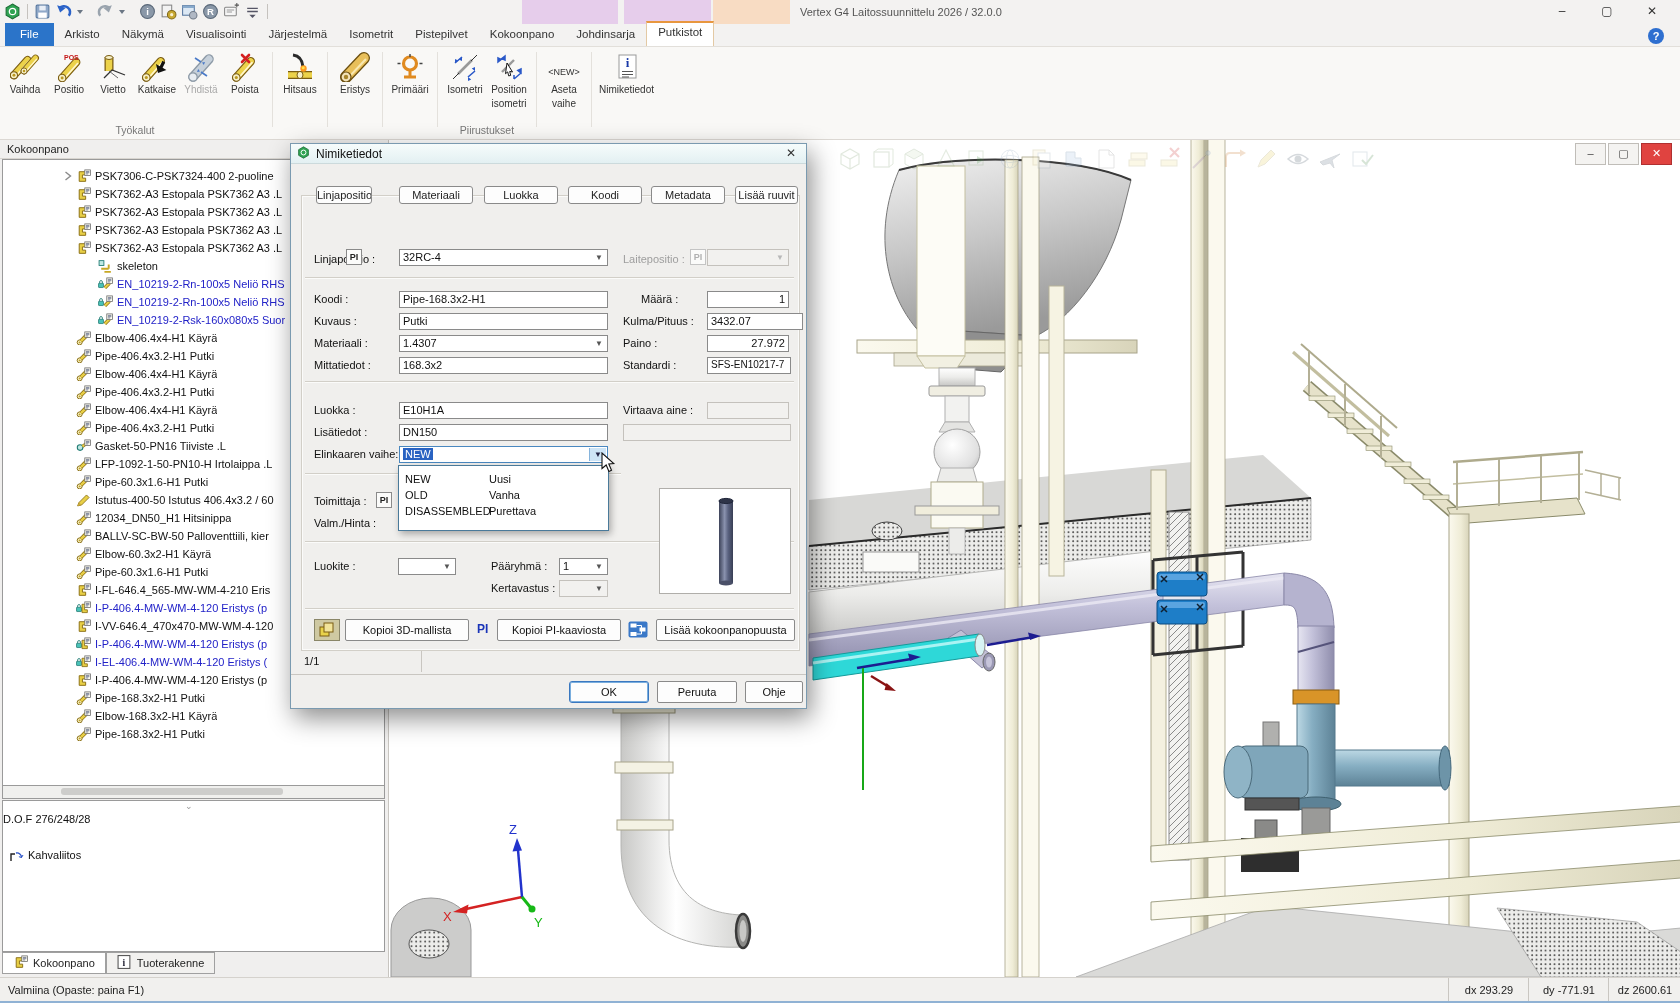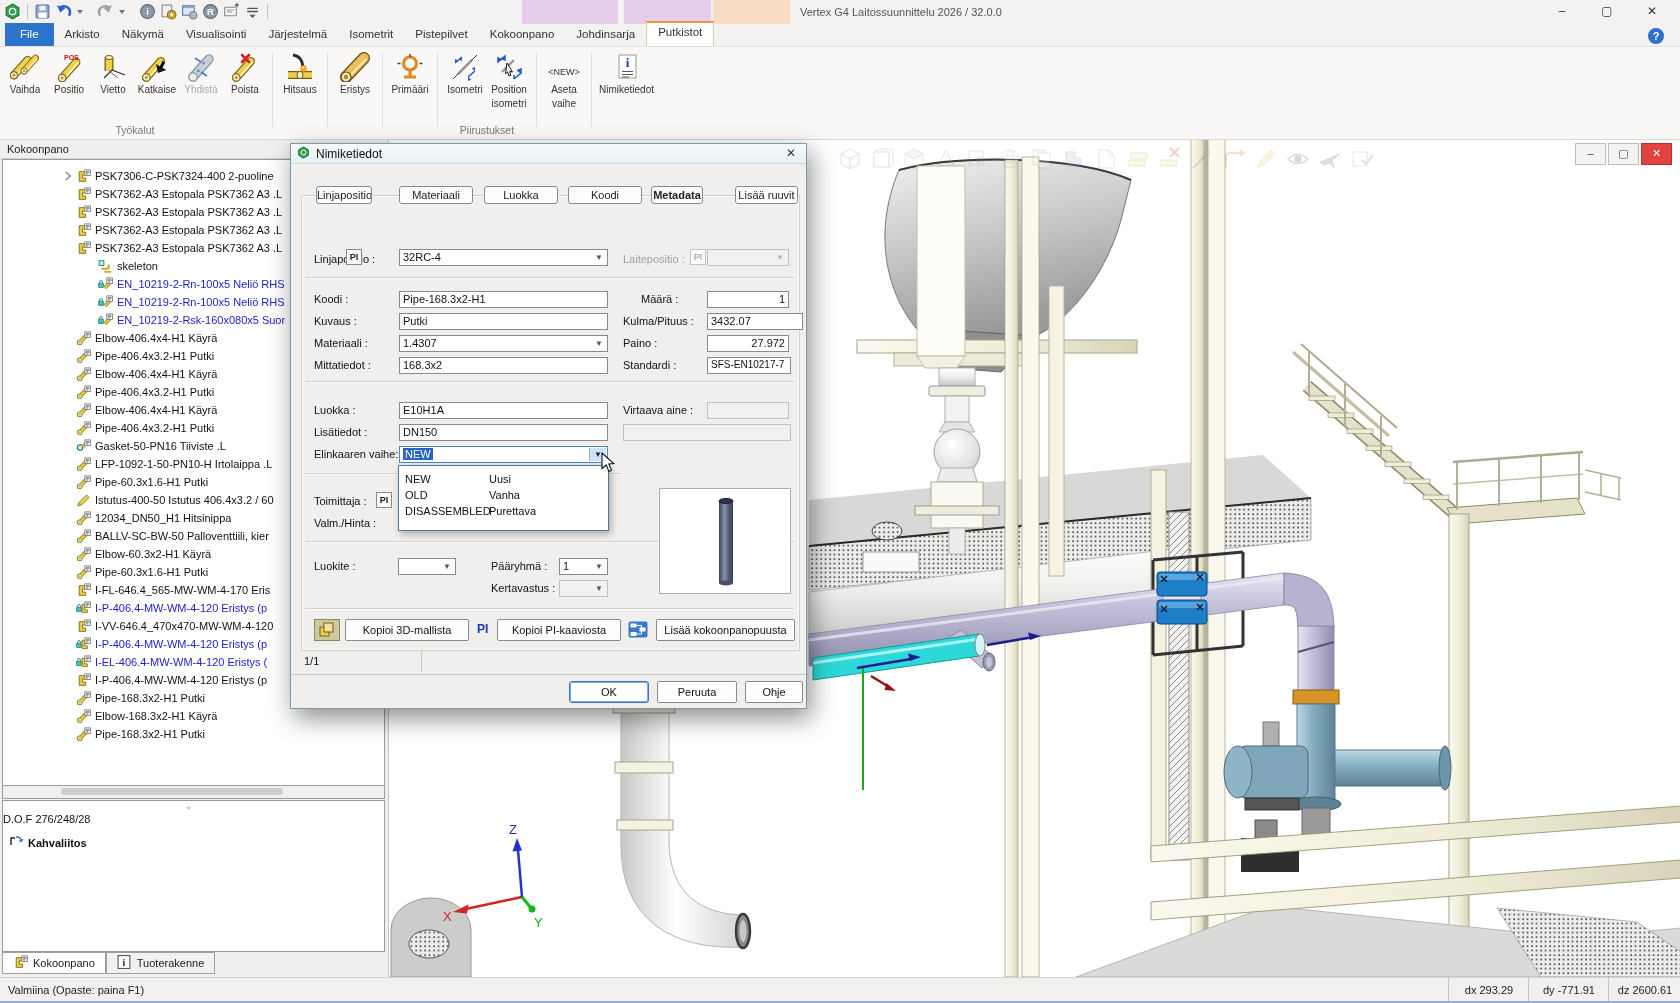--- a/index.html
+++ b/index.html
@@ -38,21 +38,21 @@
   .texp{width:17px;margin-left:56px;flex:none;display:flex;align-items:center;justify-content:center;}
   .ind1 .texp{margin-left:78px;}
   .tico{width:15px;height:14px;flex:none;margin-right:4px;}
   .tlab{overflow:hidden;}
   .trow.blue .tlab{color:#2222c8;}
   .hscroll{position:absolute;left:2px;top:646px;width:383px;height:13px;background:#f0f0ee;border:1px solid #9a9a9a;border-top:none;box-sizing:border-box;}
   .hthumb{position:absolute;left:58px;top:2px;width:222px;height:7px;background:#cdcdcb;border-radius:3px;}
   .dofbox{position:absolute;left:2px;top:660px;width:383px;height:152px;background:#fff;border:1px solid #9a9a9a;box-sizing:border-box;}
   .dofchev{position:absolute;left:182px;top:0px;color:#999;font-size:9px;}
   .dof1{position:absolute;left:0;top:12px;font-size:11px;color:#111;}
-  .dofrow{position:absolute;left:6px;top:32px;display:flex;align-items:flex-end;gap:4px;font-size:11px;color:#111;font-weight:bold;}
+  .dofrow{position:absolute;left:6px;top:48px;display:flex;align-items:flex-start;gap:4px;font-size:11px;color:#111;}
   .ptabs{position:absolute;left:2px;top:812px;height:23px;display:flex;}
   .ptab{display:flex;align-items:center;gap:5px;padding:0 10px;font-size:11px;border:1px solid #a0a0a0;background:#f2f1ef;color:#222;height:22px;box-sizing:border-box;}
   .ptab.active{background:#fff;}
   
   .vp{position:absolute;left:388px;top:140px;width:1292px;height:837px;background:#fff;border-left:1px solid #c8c5c0;box-sizing:border-box;}
   .scene{position:absolute;left:0;top:0;}
   .vptools{position:absolute;left:448px;top:6px;display:flex;gap:6px;}
   .vpico{width:26px;height:26px;opacity:.22;}
   .vpwin{position:absolute;right:8px;top:3px;display:flex;gap:2px;}
   .vpwbtn{width:29px;height:20px;border:1px solid #c0bdb8;background:#f4f3f1;color:#444;font-size:11px;text-align:center;line-height:19px;}
@@ -670,21 +670,21 @@
             </svg></span>
           <span class="tlab">Pipe-60.3x1.6-H1 Putki</span>
         </div>
         <div class="trow">
           <span class="texp"></span>
           <span class="tico"><svg width="15" height="14" viewBox="0 0 14 13">
               <path d="M3 2.5 h6 v3 H6 v3 h3 v3 H3 Z" fill="#e8cf46" stroke="#8a6f14" stroke-width="0.9"></path>
               <rect x="8.2" y="0.8" width="5.3" height="5.3" fill="#fffef2" stroke="#666" stroke-width="0.7"></rect>
               <path d="M9.2 2.2 h3.3 M9.2 3.4 h3.3 M9.2 4.6 h2.2" stroke="#33406a" stroke-width="0.6"></path>
             </svg></span>
-          <span class="tlab">I-FL-646.4_565-MW-WM-4-170 Eris</span>
+          <span class="tlab">I-FL-646.4_565-MW-WM-4-210 Eris</span>
         </div>
         <div class="trow blue">
           <span class="texp"></span>
           <span class="tico"><svg width="15" height="14" viewBox="0 0 14 13">
               <rect x="0.5" y="5.8" width="4.6" height="4" rx="0.5" fill="#49c2b8" stroke="#1f7a72" stroke-width="0.7"></rect>
               <path d="M1.5 5.8 V4.6 a1.3 1.3 0 0 1 2.6 0 V5.8" fill="none" stroke="#1f7a72" stroke-width="0.8"></path>
               <path d="M5.6 3 h5 v2.6 H8 v2.6 h2.6 v2.6 H5.6 Z" fill="#e8cf46" stroke="#8a6f14" stroke-width="0.8"></path>
               <rect x="8.2" y="0.8" width="5.3" height="5.3" fill="#fffef2" stroke="#666" stroke-width="0.7"></rect>
               <path d="M9.2 2.2 h3.3 M9.2 3.4 h3.3 M9.2 4.6 h2.2" stroke="#33406a" stroke-width="0.6"></path>
             </svg></span>
@@ -1105,21 +1105,21 @@
           </svg></span>
       <span>Nimiketiedot</span>
     </div>
     <div class="dclose">✕</div>
 
     <div class="gbox"></div>
     <div class="dtab" style="left:25px;width:56px;">Linjapositio</div>
     <div class="dtab" style="left:108px;width:74px;">Materiaali</div>
     <div class="dtab" style="left:193px;width:74px;">Luokka</div>
     <div class="dtab" style="left:277px;width:74px;">Koodi</div>
-    <div class="dtab" style="left:360px;width:52px;font-weight:bold;">Metadata</div>
+    <div class="dtab" style="left:360px;width:74px;">Metadata</div>
     <div class="dtab" style="left:444px;width:63px;">Lisää ruuvit</div>
 
     <div class="dsep" style="left:14px;top:133px;width:489px;"></div>
     <div class="dsep" style="left:14px;top:237px;width:489px;"></div>
     <div class="dsep" style="left:14px;top:329px;width:316px;"></div>
     <div class="dsep" style="left:14px;top:397px;width:489px;"></div>
     <div class="dsep" style="left:14px;top:464px;width:489px;"></div>
 
     <div class="lbl" style="left:23px;top:109px;">Linjapositio :</div>
     <div class="pichip" style="left:55px;top:105px;">PI</div>

